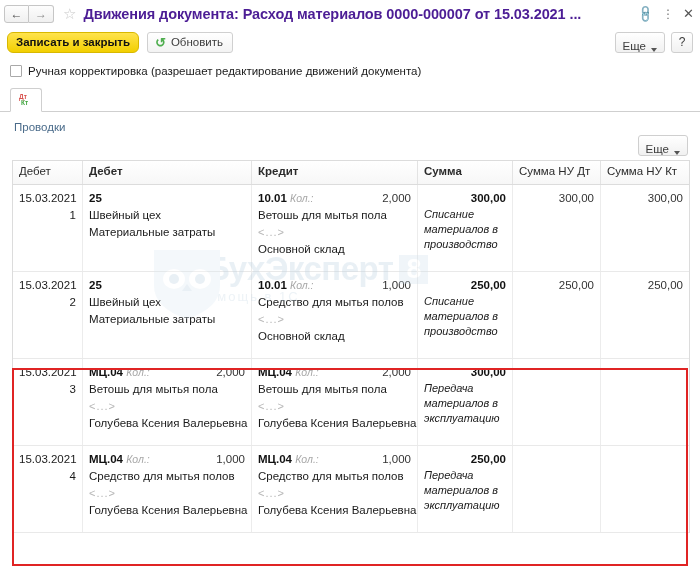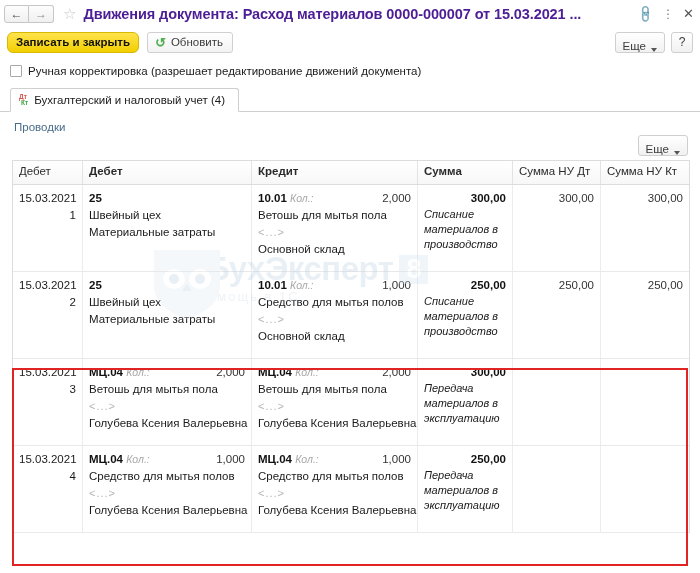--- a/index.html
+++ b/index.html
@@ -374,21 +374,20 @@
   <div class="cbox"></div>
   <span class="checklabel">Ручная корректировка (разрешает редактирование движений документа)</span>
 </div>
 
 <div class="tabstrip">
   <div class="tab">
     <span class="dtkt">
       <span class="dt">Дт</span>
       <span class="kt">Кт</span>
     </span>
-    <span>Бухгалтерский и налоговый учет (4)</span>
   </div>
 </div>
 
 <div class="seclabel">Проводки</div>
 
 <div class="tablebar">
   <div class="btn-more">
     <span>Еще</span>
     <span class="caret"></span>
   </div>

